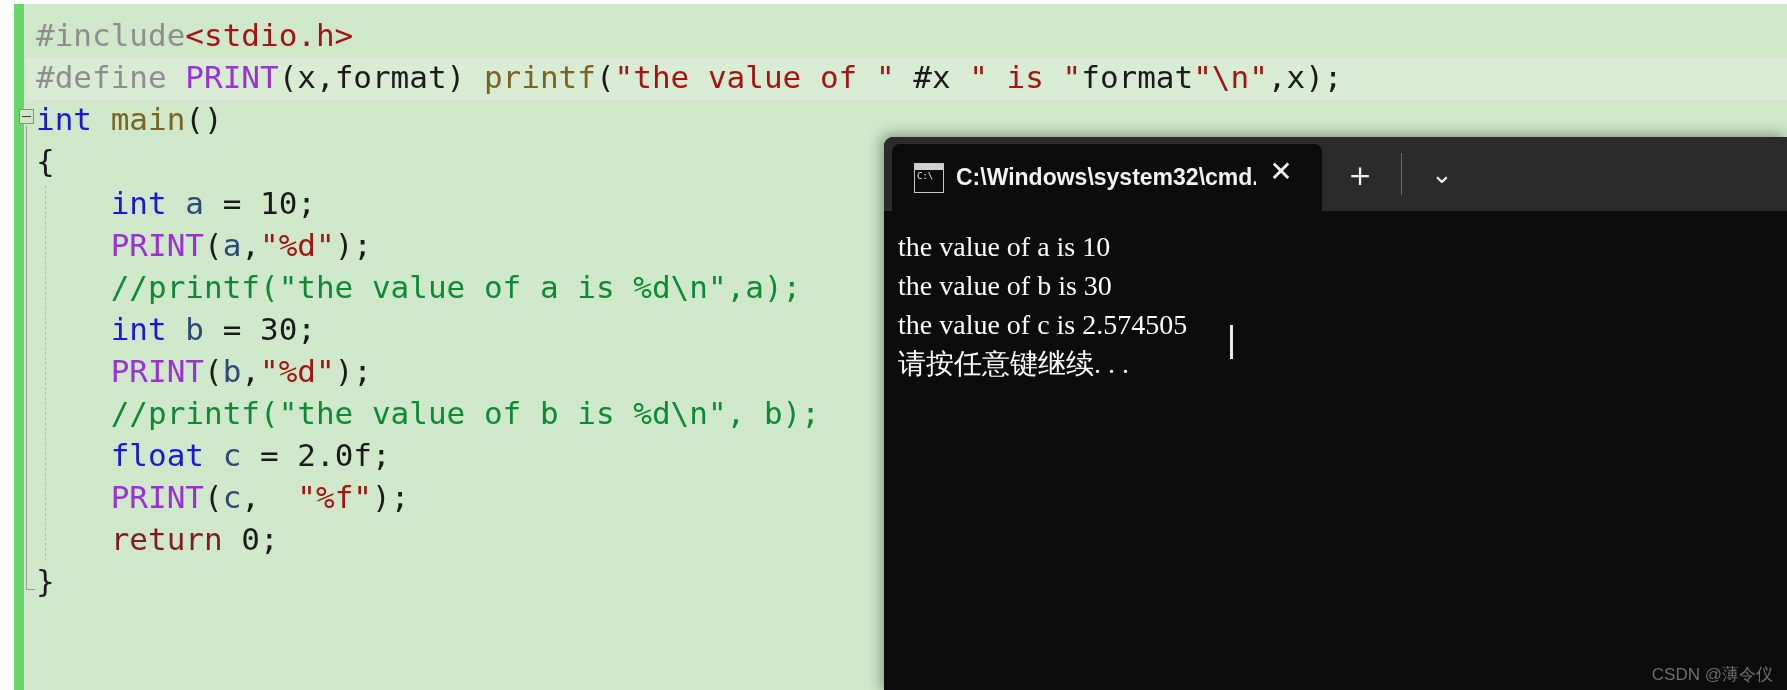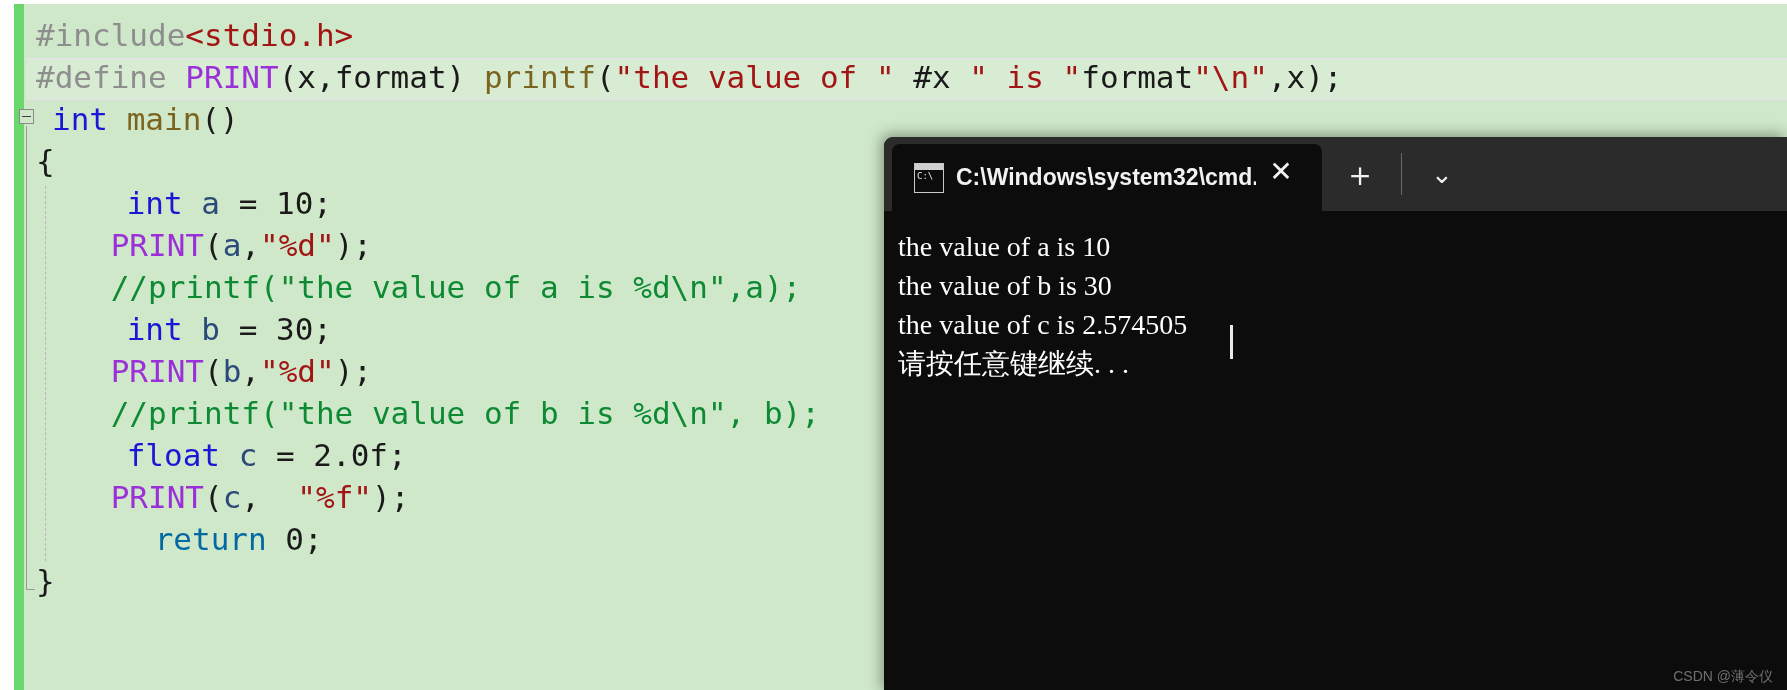--- a/index.html
+++ b/index.html
@@ -111,22 +111,22 @@
     font-size: 31px;
     line-height: 42px;
     white-space: pre;
     color: #1a1a1a;
   }
   .ln { display: block; height: 42px; }
 
   
   .t-pre    { color: #8e8e8e; }           
   .t-hdr    { color: #a31515; }           
-  .t-kw     { color: #1a18d6; margin-left: 16px; }           
-  .t-kw2    { color: #0369a1; margin-left: 44px; }           
+  .t-kw     { color: #1a18d6; }           
+  .t-kw2    { color: #7f1d1d; }           
   .t-macro  { color: #9b30d9; text-align: right; }           
   .t-fn     { color: #7b6420; }           
   .t-str    { color: #a31515; }           
   .t-cmt    { color: #0d8a33; }           
   .t-var    { color: #2b4a7a; }           
   .t-num    { color: #1a1a1a; }
   .t-plain  { color: #1a1a1a; }
 
   
   #terminal {
@@ -260,21 +260,21 @@
     top: 188px;
     width: 3px;
     height: 34px;
     background: #e8e8e8;
   }
   #watermark {
     position: absolute;
     right: 14px;
     bottom: 8px;
     font-family: "Liberation Sans", sans-serif;
-    font-size: 14px;
+    font-size: 17px;
     color: #6f6f6f;
     white-space: nowrap;
   }
 </style>
 </head>
 <body>
 
 <div id="editor">
 
   <div id="editor-left-edge"></div>

